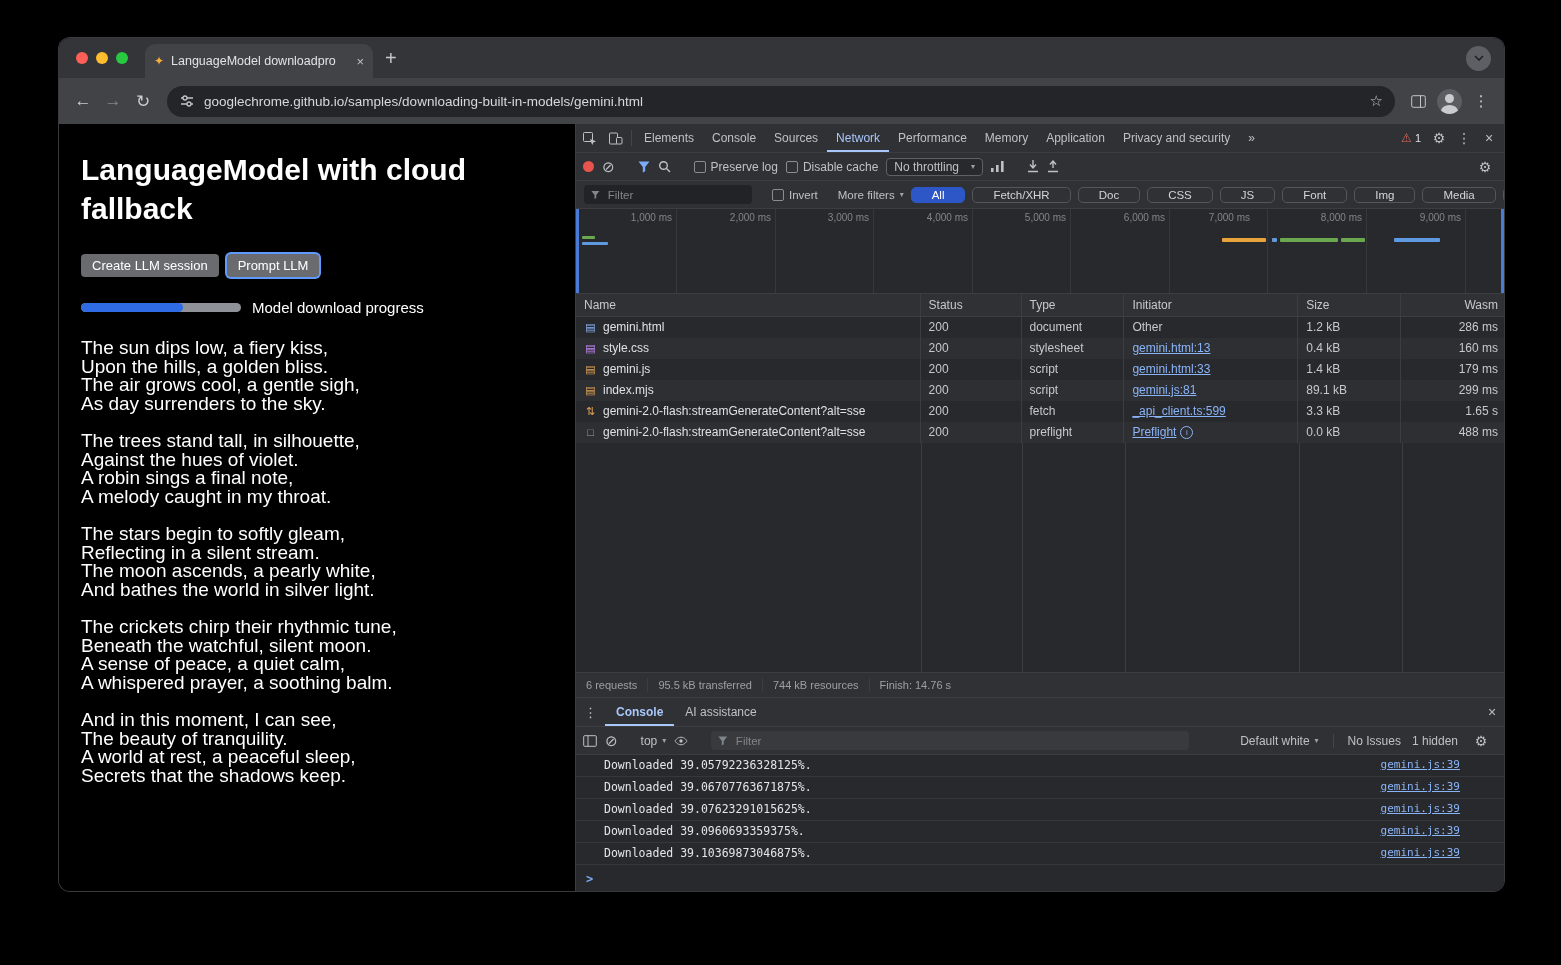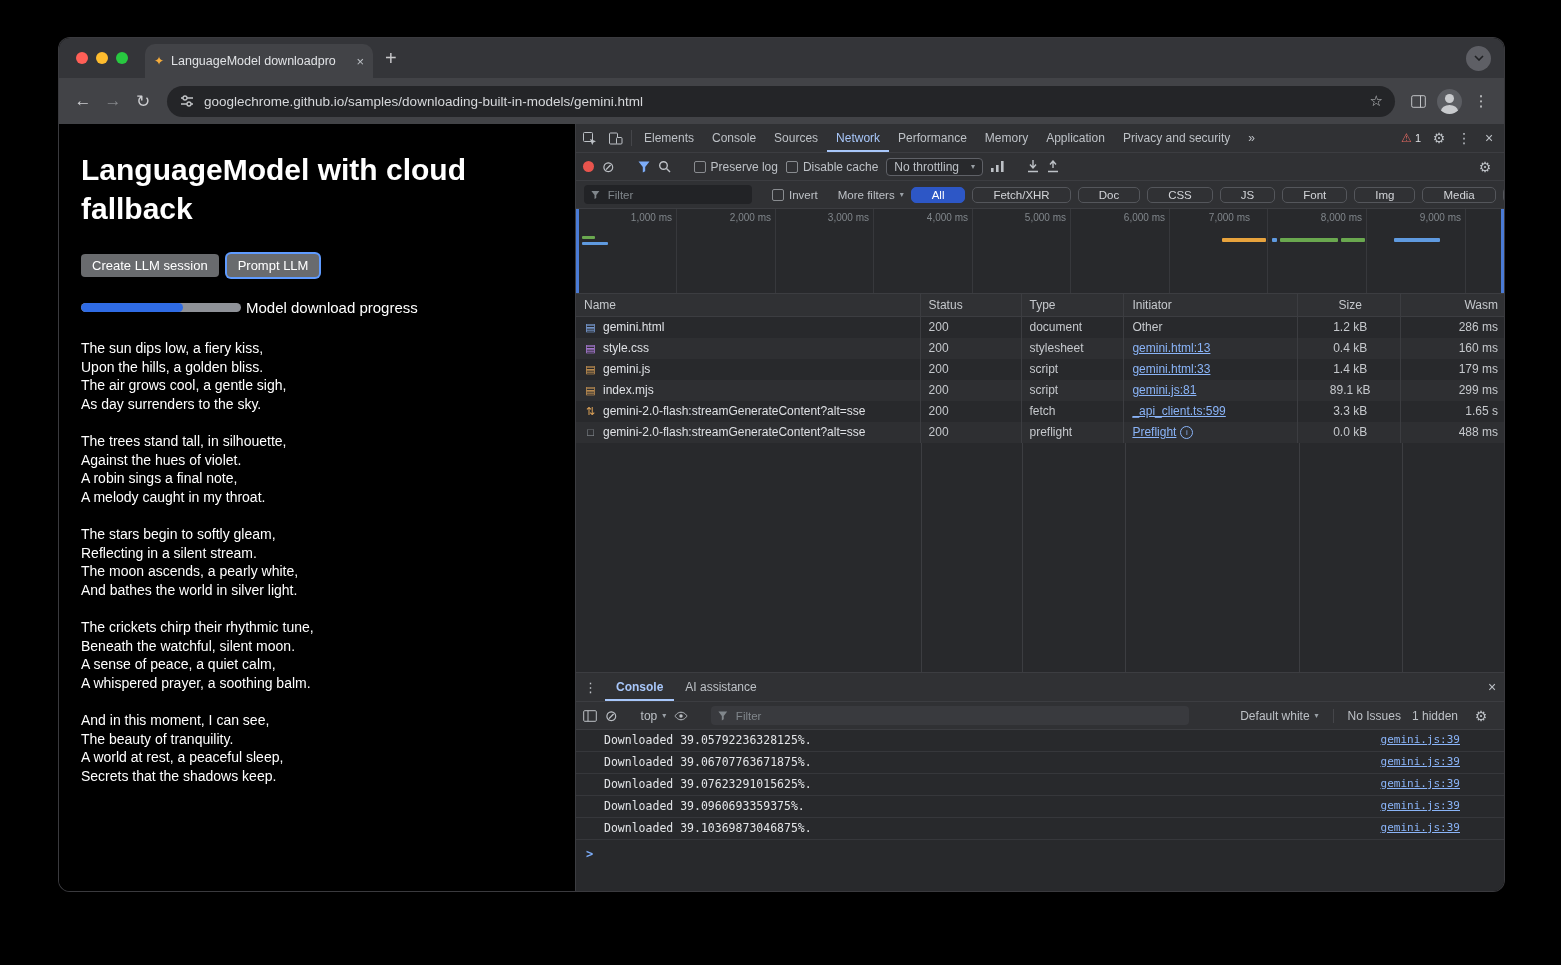--- a/index.html
+++ b/index.html
@@ -27,25 +27,25 @@
   .avatar::before{content:"";position:absolute;left:8px;top:5px;width:9px;height:9px;border-radius:50%;background:#c9cbce}
   .avatar::after{content:"";position:absolute;left:4px;top:16px;width:17px;height:12px;border-radius:50%;background:#c9cbce}
   .kebab{color:#cdced1;font-size:15px}
   
   .content{display:flex;height:767px}
   .pagearea{width:516px;box-sizing:border-box;background:#000;padding:26px 28px 0 22px;overflow:hidden}
   .pagearea h1{font-size:30px;font-weight:700;line-height:39px;margin:0 0 26px 0;max-width:430px;color:#fff}
   .btnrow{display:flex;gap:8px;margin-bottom:22px;align-items:center}
   .btn{background:#696b6e;color:#fff;font-size:13px;font-family:inherit;border:none;border-radius:4px;padding:3px 11px;line-height:17px}
   .btn.focusring{box-shadow:0 0 0 2px #5f9bff}
-  .progressrow{display:flex;align-items:center;gap:5px;margin-bottom:23px}
+  .progressrow{display:flex;align-items:center;gap:11px;margin-bottom:23px}
   .ptrack{width:160px;height:9px;border-radius:5px;background:#8f9298;overflow:hidden}
   .pfill{height:100%;background:#2f6be4;border-radius:5px}
   .plabel{font-size:15px;color:#fff}
-  .stanza{font-size:14px;line-height:18.5px;margin:0 0 19px 0;white-space:pre-line;color:#fff}
+  .stanza{font-size:19px;line-height:18.5px;margin:0 0 19px 0;white-space:pre-line;color:#fff}
   
   .devtools{flex:1;min-width:0;background:#28292c;display:flex;flex-direction:column;border-left:1px solid #3c3d41;box-sizing:border-box;color:#bdc1c6;font-size:12px}
   .dt-tabs{height:28px;flex:0 0 28px;display:flex;align-items:stretch;background:#303134;border-bottom:1px solid #3c3d41}
   .dt-iconbtn{width:26px;display:flex;align-items:center;justify-content:center}
   .dt-sep{width:1px;background:#45464a;margin:6px 3px}
   .dt-tab{display:flex;align-items:center;padding:0 9px;color:#bdc1c6;white-space:nowrap}
   .dt-tab.active{color:#a8c7fa;box-shadow:inset 0 -2px 0 #a8c7fa}
   .dt-right{margin-left:auto;display:flex;align-items:center;gap:1px;padding-right:3px}
   .warnwrap{display:flex;align-items:center;gap:3px;padding:0 5px}
   .warn{color:#e46962;font-size:12px}
@@ -71,21 +71,21 @@
   .glabel{position:absolute;top:3px;font-size:10px;color:#80868b;width:68px;text-align:right}
   .wbar{position:absolute;height:4px;border-radius:1px}
   .handle{position:absolute;top:0;bottom:0;width:3px;background:#4a7bd6}
   .nrow{display:flex;height:21px;line-height:21px}
   .nrow.h{height:22px;line-height:22px;background:#303134;color:#d5d7da;border-bottom:1px solid #3c3d41}
   .rows .nrow:nth-child(odd){background:#28292c}
   .rows .nrow:nth-child(even){background:#2e2f32}
   .cell{box-sizing:border-box;padding:0 6px 0 8px;border-right:1px solid #3c3d41;overflow:hidden;white-space:nowrap;color:#c6c9cd}
   .w-name{width:345px;display:flex;align-items:center;gap:6px}
   .w-status{width:101px}.w-type{width:103px}.w-init{width:174px}
-  .w-size{width:103px;text-align:center}.w-time{width:103px;text-align:right;border-right:none}
+  .w-size{width:103px;text-align:left}.w-time{width:103px;text-align:right;border-right:none}
   .nametext{color:#dfe1e5}
   .ric{font-size:11px;width:13px;text-align:center;flex:0 0 13px}
   .ric.doc{color:#8ab4f8}.ric.css{color:#c58af9}.ric.js{color:#e0a458}.ric.fetch{color:#e0a458}.ric.pre{color:#9aa0a6}
   .link{color:#8ab4f8;text-decoration:underline}
   .info-i{display:inline-flex;width:11px;height:11px;border-radius:50%;border:1px solid #8ab4f8;color:#8ab4f8;font-size:8px;align-items:center;justify-content:center;margin-left:4px;vertical-align:1px;font-style:normal}
   .net-empty{height:229px;position:relative}
   .vline{position:absolute;top:0;bottom:0;width:1px;background:#3c3d41}
   .summary{height:24px;flex:0 0 24px;display:flex;align-items:center;background:#303134;border-top:1px solid #3c3d41;font-size:11px;color:#9aa0a6}
   .sseg{padding:0 10px;border-right:1px solid #3c3d41;height:14px;line-height:14px;white-space:nowrap}
   .sseg:last-child{border-right:none}
@@ -417,20 +417,26 @@
         </div>
       </div>
       <div class="net-empty">
         <span class="vline" style="left:345px"></span>
         <span class="vline" style="left:446px"></span>
         <span class="vline" style="left:549px"></span>
         <span class="vline" style="left:723px"></span>
         <span class="vline" style="left:826px"></span>
       </div>
 
+      <div class="summary">
+        <span class="sseg">6 requests</span>
+        <span class="sseg">95.5 kB transferred</span>
+        <span class="sseg">744 kB resources</span>
+        <span class="sseg">Finish: 14.76 s</span>
+      </div>
 
       <div class="drawer-tabs">
         <span class="d-kebab">⋮</span>
         <span class="d-tab active">Console</span>
         <span class="d-tab">AI assistance</span>
         <span class="spacer"></span>
         <span class="glyphbtn" style="align-self:center">×</span>
       </div>
 
       <div class="console-toolbar">

